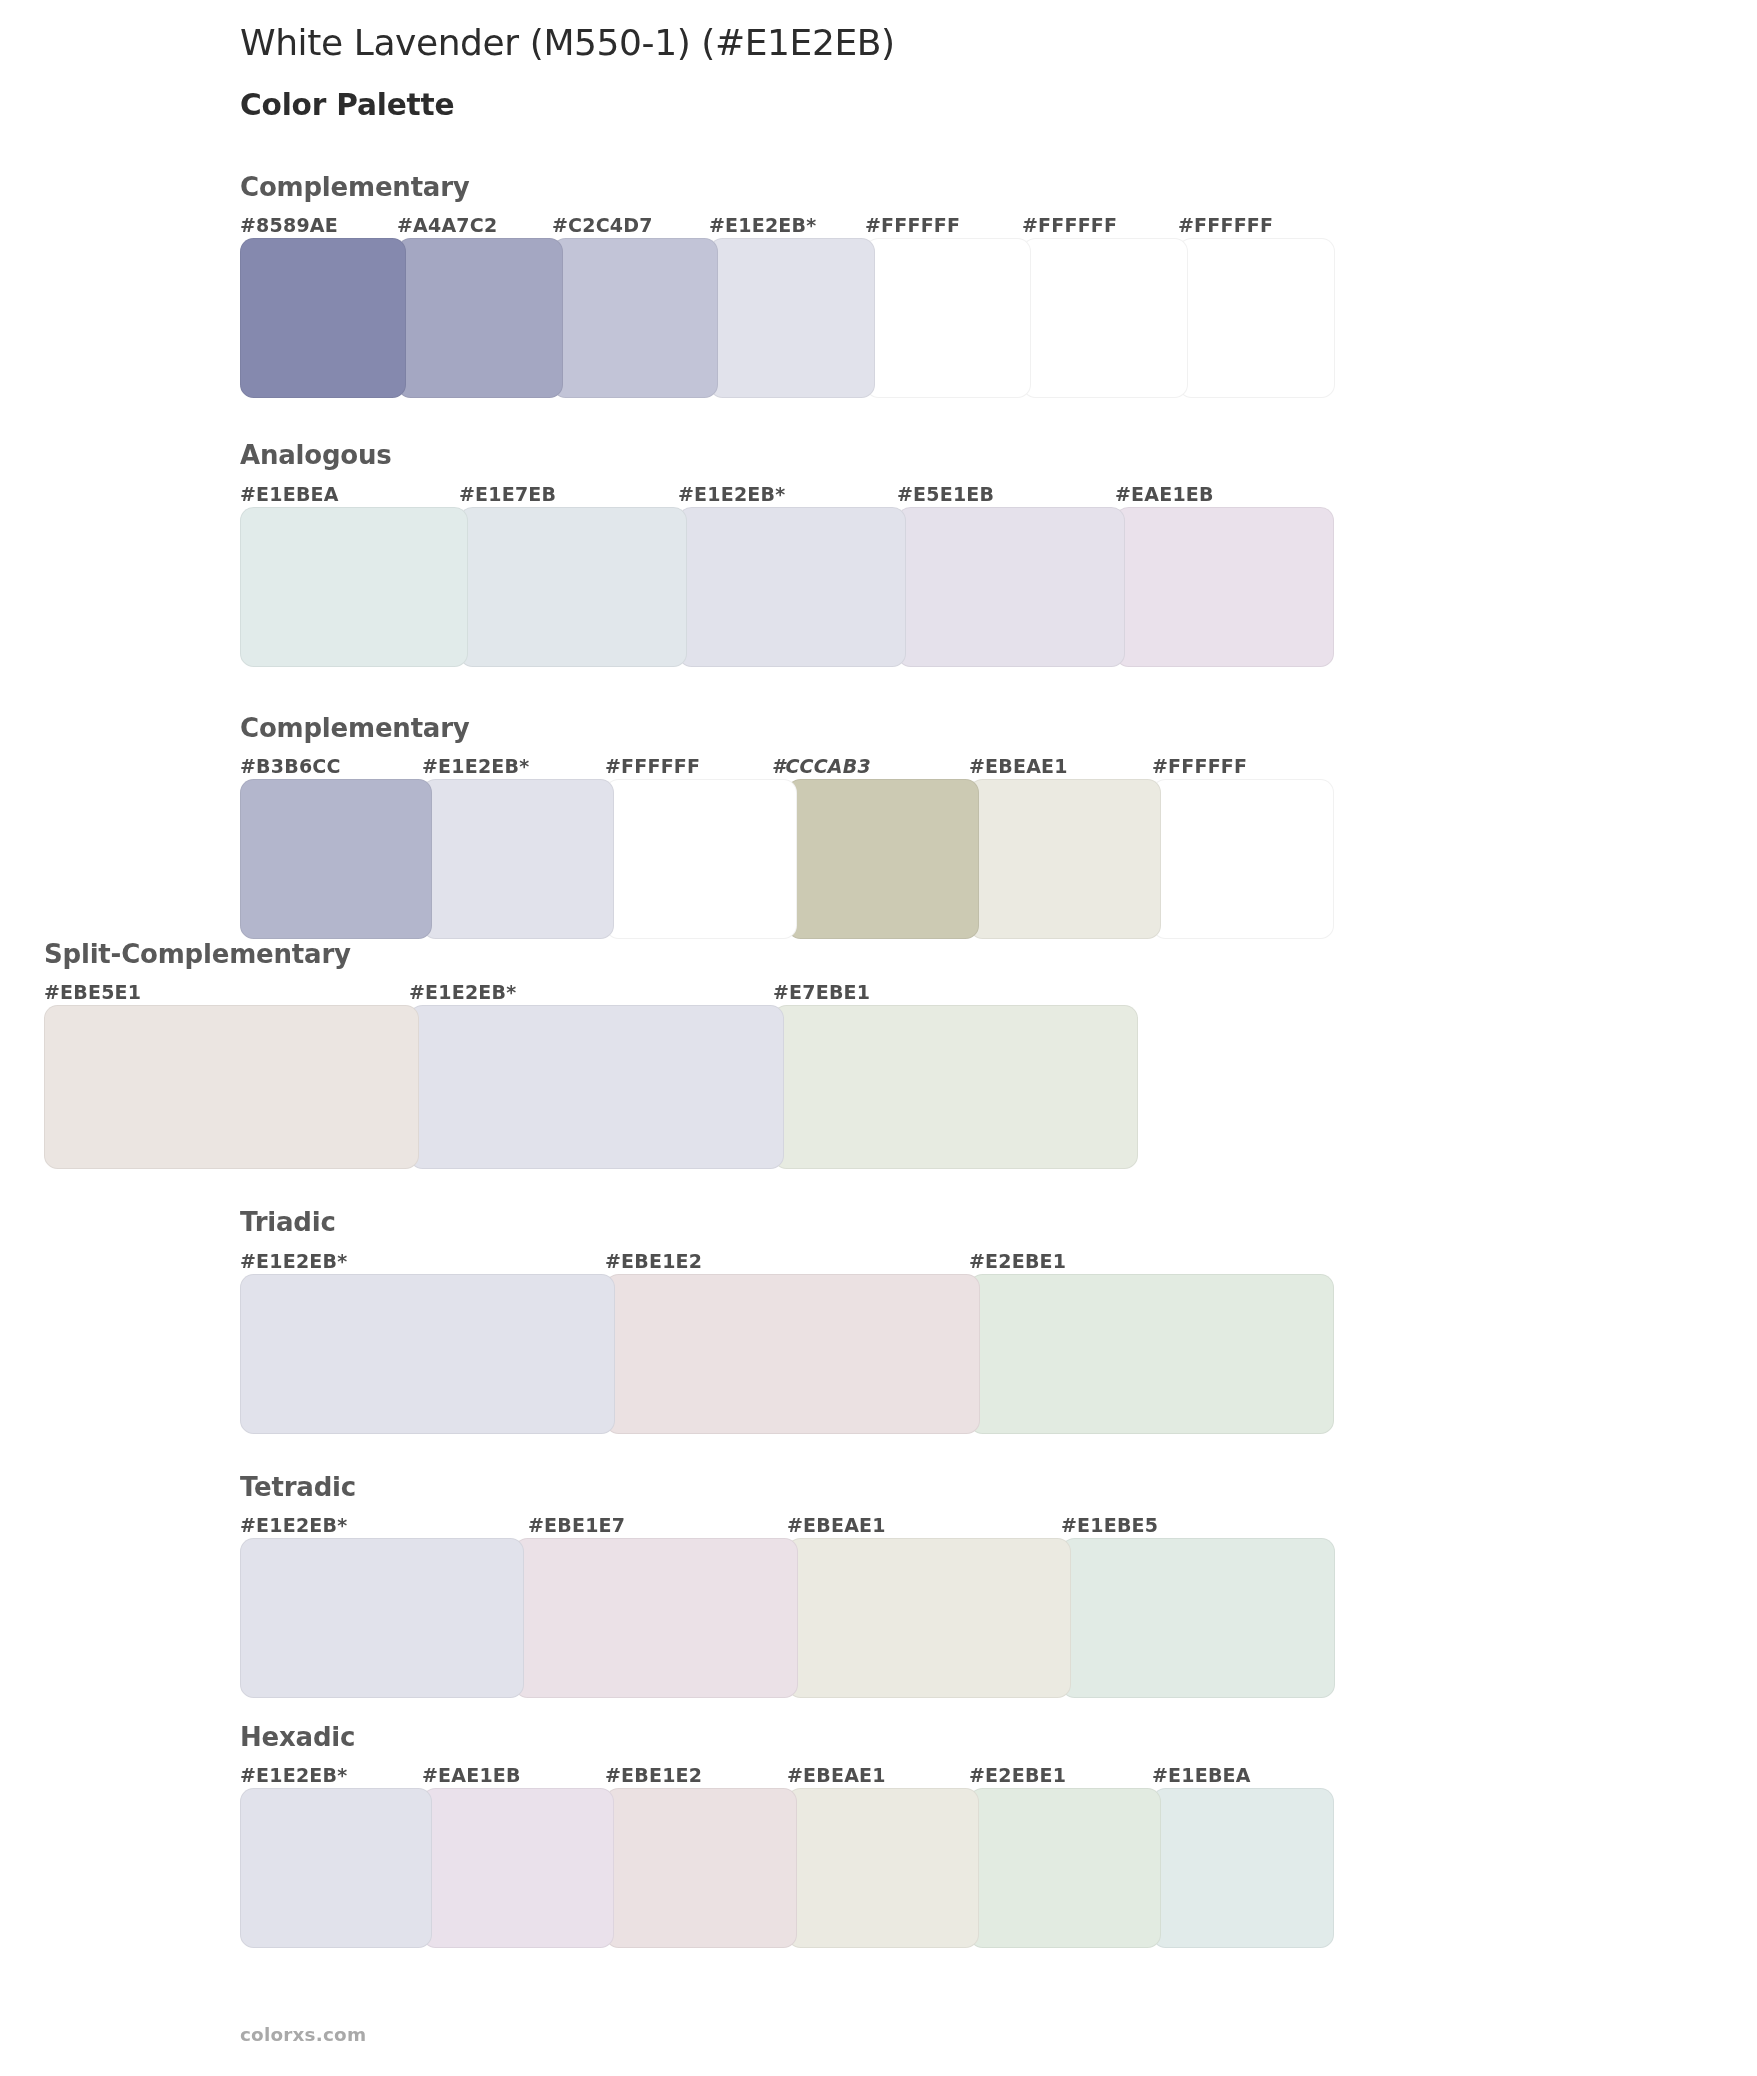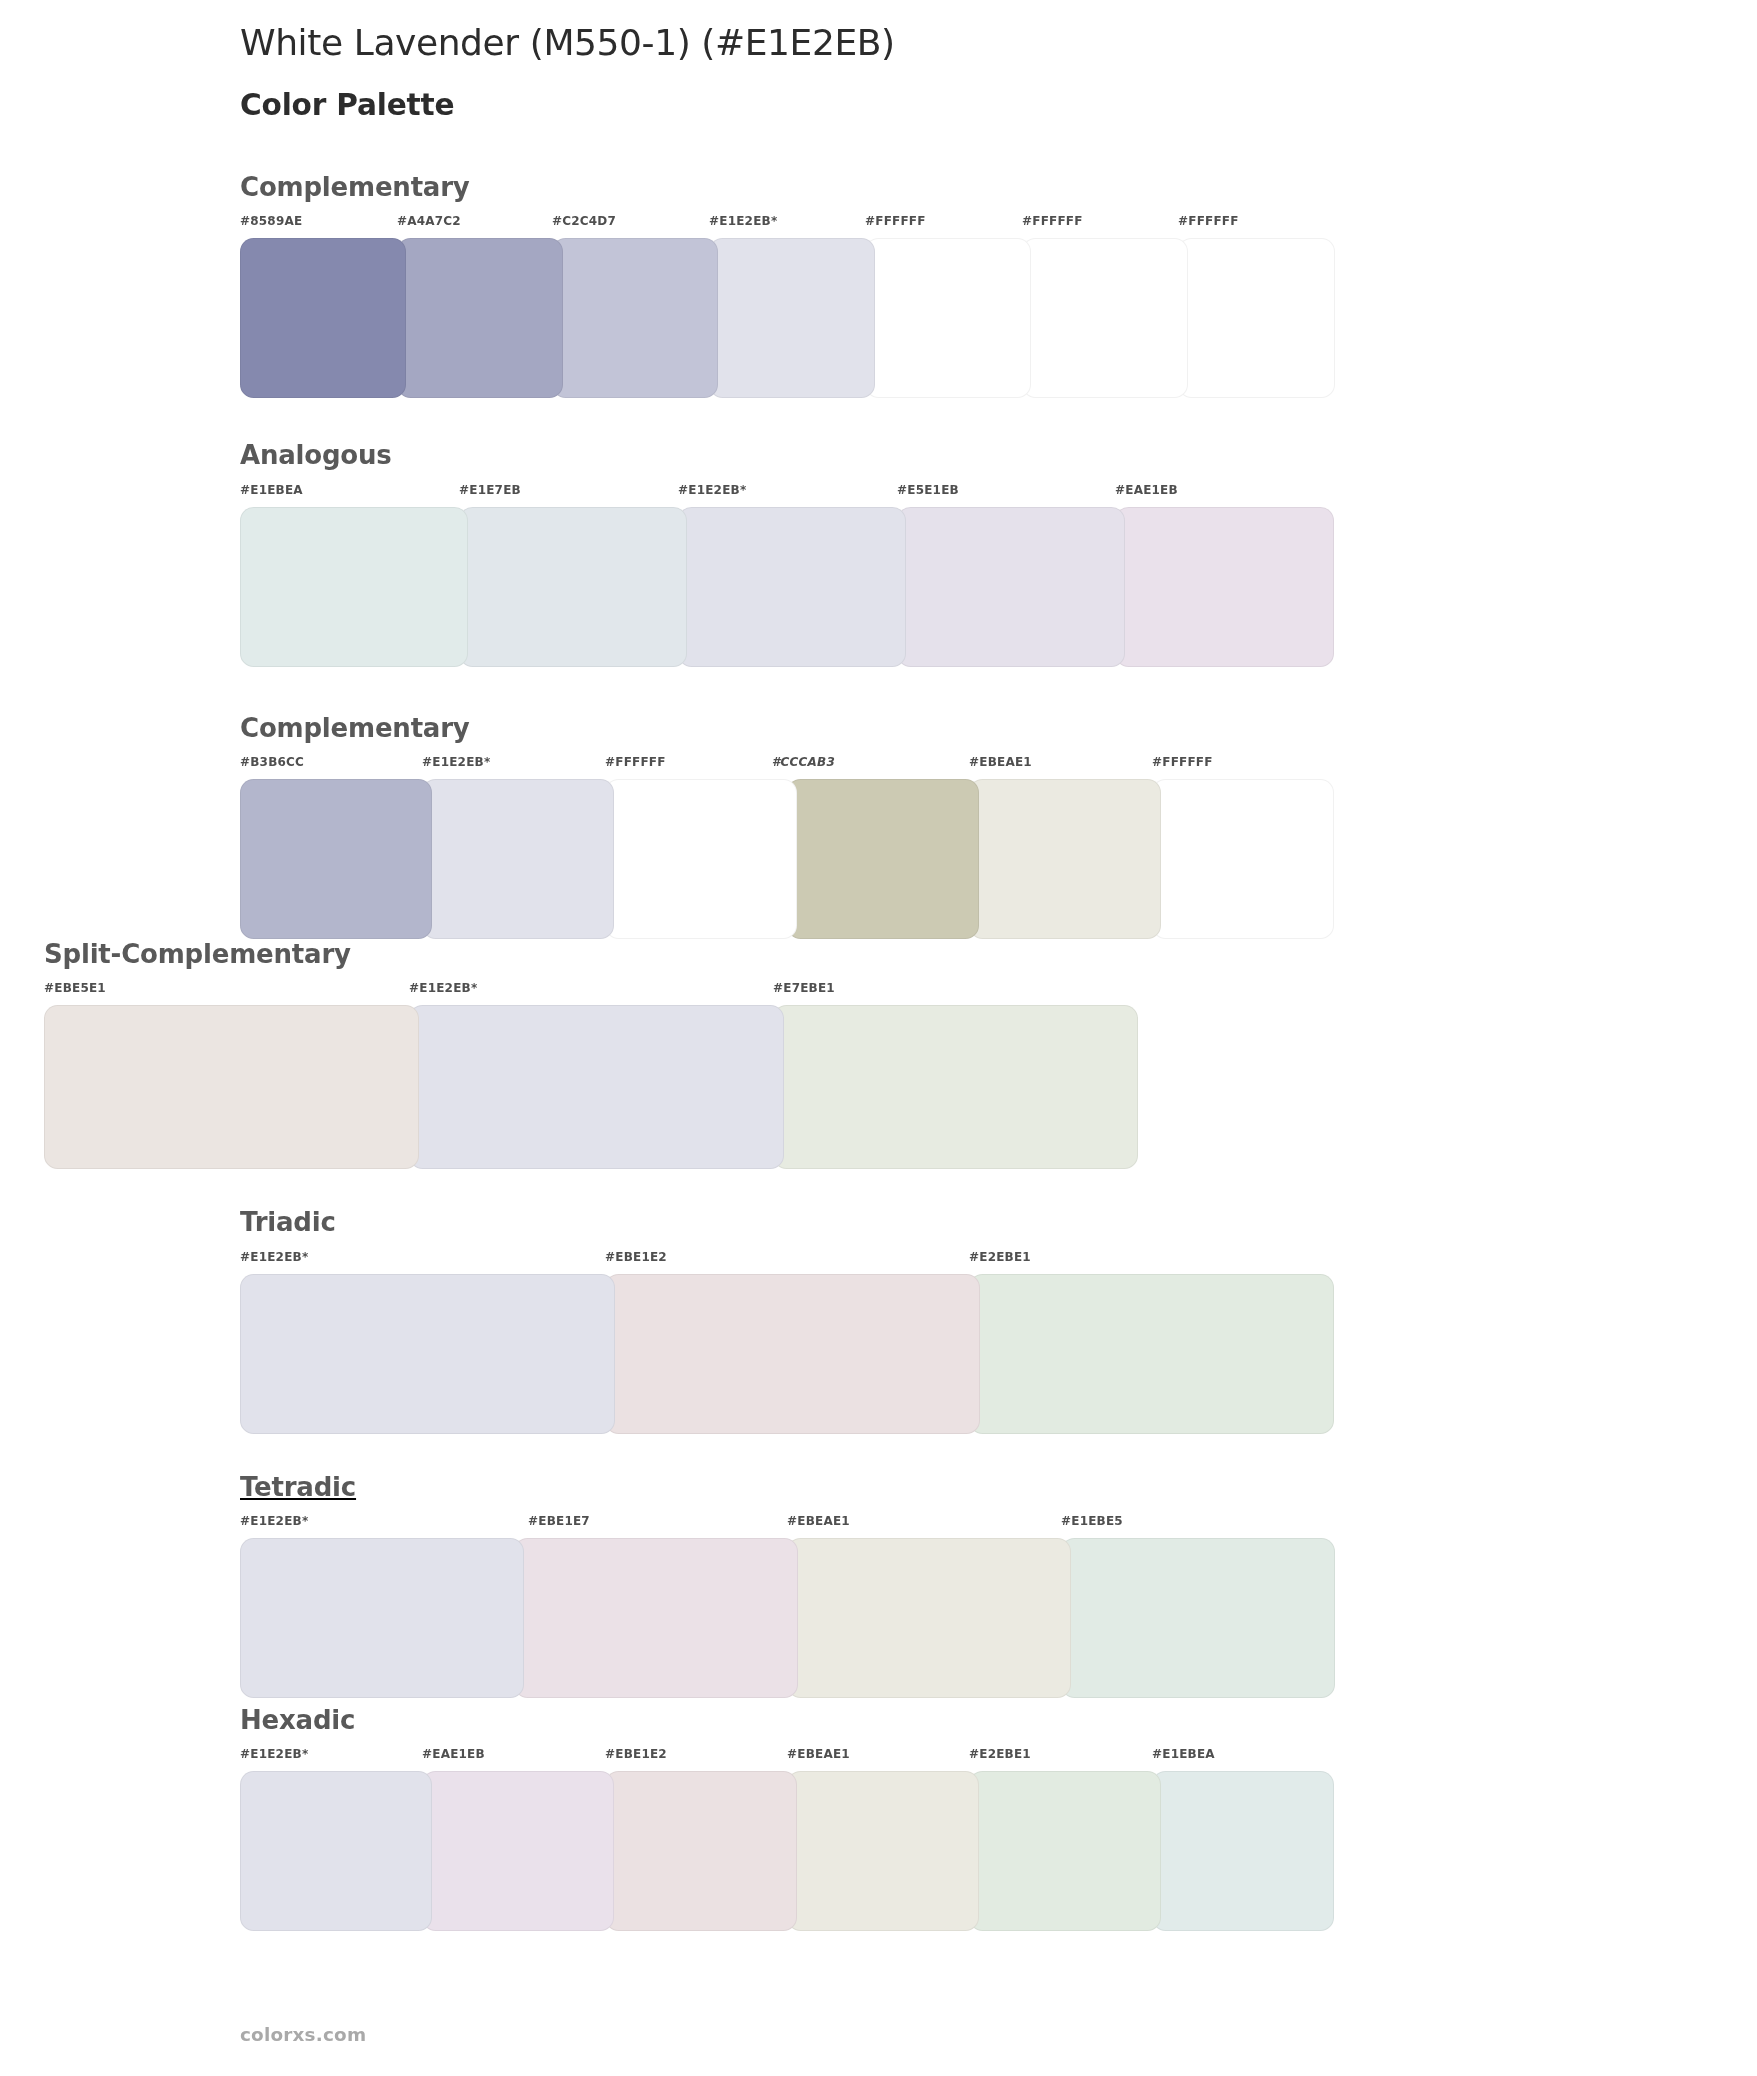--- a/index.html
+++ b/index.html
@@ -28,21 +28,21 @@
   .section-title {
     font-size:26px; font-weight:bold; color:#595959;
     letter-spacing:-0.2px; line-height:1.2;
     margin-bottom:11.2px;
   }
   .labels {
     position:relative; height:24px; width:1094px;
   }
   .label {
     position:absolute; top:0;
-    font-size:12px; font-weight:bold; color:#4f4f4f;
+    font-size:19px; font-weight:bold; color:#4f4f4f;
     letter-spacing:0.2px; white-space:nowrap;text-align:center;
   }
   .swatches {
     position:relative; width:1094px;
   }
   .swatch {
     position:absolute; top:0;
     border-radius:13.6px;
     border:0.8px solid rgba(0,0,0,0.055);
   }
@@ -54,21 +54,21 @@
   .sec-split  .swatches { height:164px; }
   .sec-tri    .swatches { height:160px; }
   .sec-tetra  .swatches { height:160px; }
   .sec-hex    .swatches { height:160px; }
 
   .sec-mono  { margin-bottom:42px; }
   .sec-ana   { margin-bottom:46px; }
   .sec-comp  { }
   .sec-split { margin-bottom:38px;padding-left:44px; }
   .sec-tri   { margin-bottom:38px; }
-  .sec-tetra { margin-bottom:7px;text-decoration:underline; }
+  .sec-tetra { margin-bottom:24px; }
   .sec-hex   { margin-bottom:0; }
 
   
   .footer {
     position:absolute; left:240px; bottom:32px;
     font-size:18.4px; font-weight:bold; color:#a9a9a9;
     letter-spacing:0.2px;
     text-align:right;
   }
 </style>

